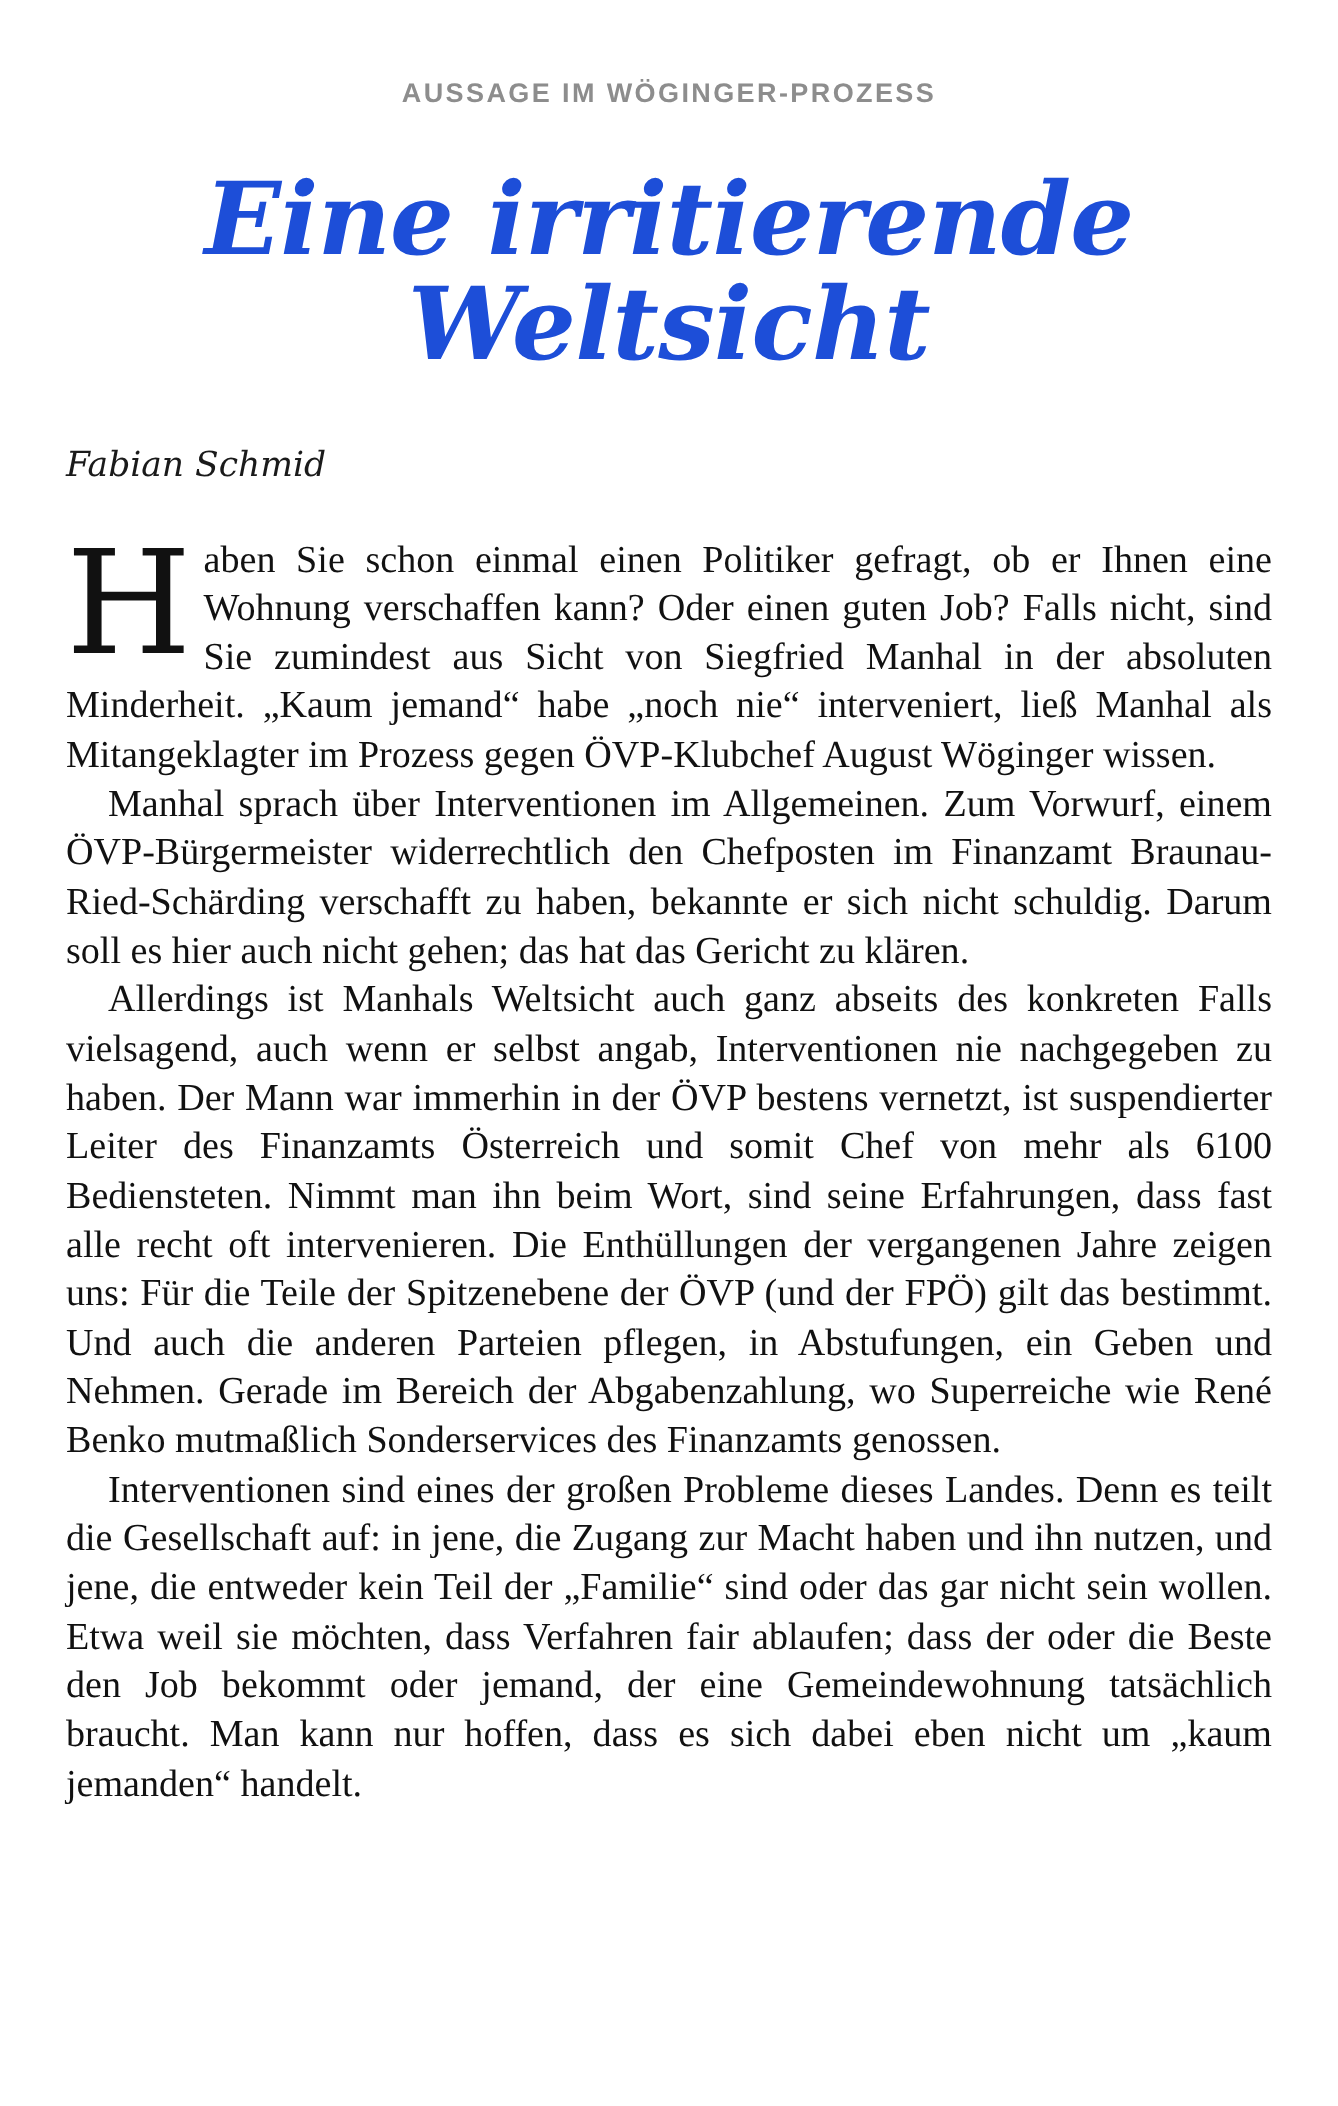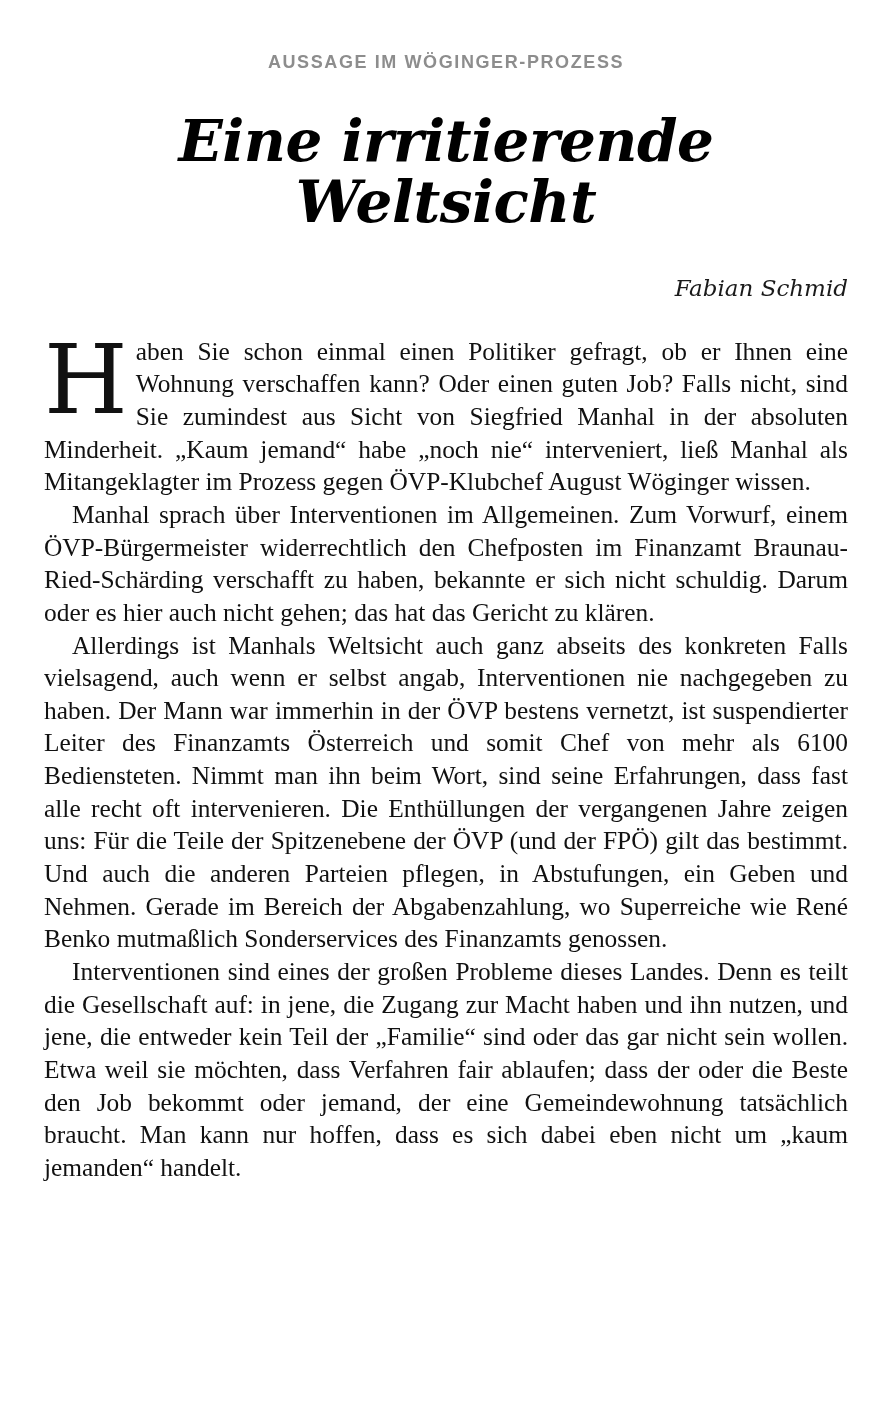--- a/index.html
+++ b/index.html
@@ -30,28 +30,28 @@
     letter-spacing: 1.6px;
     color: #8d8d8d;
     margin-top: 52px;
     text-transform: uppercase;
   }
   .headline {
     text-align: center;
     font-family: "DejaVu Serif", serif;
     font-style: italic;
     font-weight: bold;
-    font-size: 58px;
+    font-size: 67px;
     line-height: 1.05;
-    color: #000000;
+    color: #1d4ed8;
     margin-top: 38px;
     letter-spacing: -0.5px;
   }
   .byline {
-    text-align: right;
+    text-align: left;
     font-family: "DejaVu Serif", serif;
     font-style: italic;
     font-size: 23px;
     color: #1a1a1a;
     margin-top: 42px;
   }
   .article {
     margin-top: 34px;
     font-family: "Liberation Serif", serif;
     font-size: 25.4px;
@@ -87,18 +87,18 @@
 <div class="page">
 
   <div class="kicker">AUSSAGE IM WÖGINGER-PROZESS</div>
 
   <h1 class="headline">Eine irritierende Weltsicht</h1>
 
   <div class="byline">Fabian Schmid</div>
 
   <div class="article">
     <p class="lead"><span class="dropcap">H</span><span>aben Sie schon einmal einen Politiker gefragt, ob er Ihnen eine Wohnung verschaffen kann? Oder einen guten Job? Falls nicht, sind Sie zumindest aus Sicht von Siegfried Manhal in der absoluten Minderheit. „Kaum jemand“ habe „noch nie“ interveniert, ließ Manhal als Mitangeklagter im Prozess gegen ÖVP-Klubchef August Wöginger wissen.</span></p>
-    <p>Manhal sprach über Interventionen im Allgemeinen. Zum Vorwurf, einem ÖVP-Bürgermeister widerrechtlich den Chefposten im Finanzamt Braunau-Ried-Schärding verschafft zu haben, bekannte er sich nicht schuldig. Darum oder es hier auch nicht gehen; das hat das Gericht zu klären.</p>
+    <p>Manhal sprach über Interventionen im Allgemeinen. Zum Vorwurf, einem ÖVP-Bürgermeister widerrechtlich den Chefposten im Finanzamt Braunau-Ried-Schärding verschafft zu haben, bekannte er sich nicht schuldig. Darum soll es hier auch nicht gehen; das hat das Gericht zu klären.</p>
     <p>Allerdings ist Manhals Weltsicht auch ganz abseits des konkreten Falls vielsagend, auch wenn er selbst angab, Interventionen nie nachgegeben zu haben. Der Mann war immerhin in der ÖVP bestens vernetzt, ist suspendierter Leiter des Finanzamts Österreich und somit Chef von mehr als 6100 Bediensteten. Nimmt man ihn beim Wort, sind seine Erfahrungen, dass fast alle recht oft intervenieren. Die Enthüllungen der vergangenen Jahre zeigen uns: Für die Teile der Spitzenebene der ÖVP (und der FPÖ) gilt das bestimmt. Und auch die anderen Parteien pflegen, in Abstufungen, ein Geben und Nehmen. Gerade im Bereich der Abgabenzahlung, wo Superreiche wie René Benko mutmaßlich Sonderservices des Finanzamts genossen.</p>
     <p>Interventionen sind eines der großen Probleme dieses Landes. Denn es teilt die Gesellschaft auf: in jene, die Zugang zur Macht haben und ihn nutzen, und jene, die entweder kein Teil der „Familie“ sind oder das gar nicht sein wollen. Etwa weil sie möchten, dass Verfahren fair ablaufen; dass der oder die Beste den Job bekommt oder jemand, der eine Gemeindewohnung tatsächlich braucht. Man kann nur hoffen, dass es sich dabei eben nicht um „kaum jemanden“ handelt.</p>
   </div>
 
 </div>
 
 </body></html>

